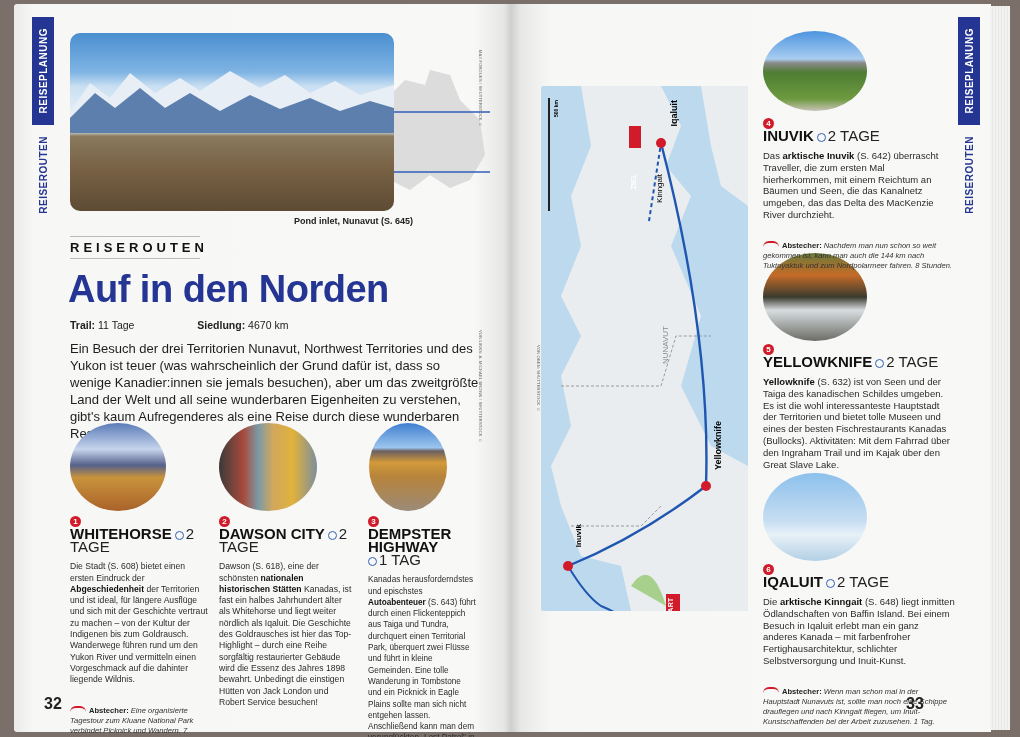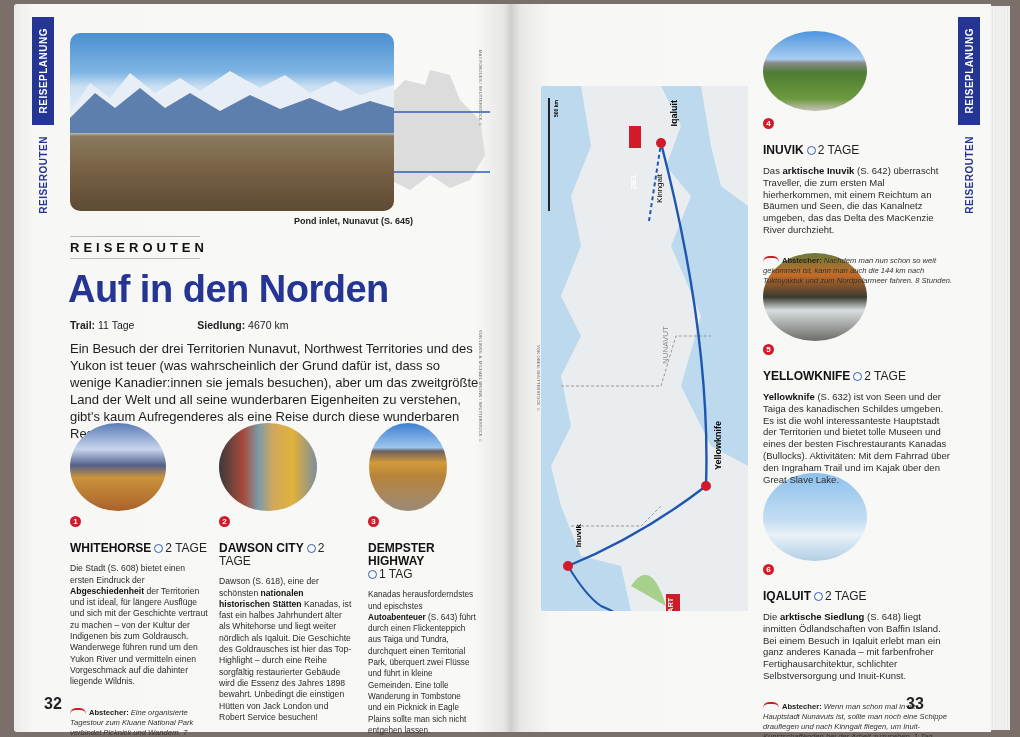--- a/index.html
+++ b/index.html
@@ -22,21 +22,21 @@
   .credit{position:absolute;font-size:4px;color:#666;writing-mode:vertical-rl;letter-spacing:.2px}
   .kicker{position:absolute;left:70px;top:236px;font-size:13px;font-weight:bold;letter-spacing:4px;color:#111;border-top:1px solid #bbb;border-bottom:1px solid #bbb;padding:3px 0;width:130px}
   .title{position:absolute;left:68px;top:268px;font-size:38px;font-weight:bold;color:#243593;letter-spacing:-.5px}
   .meta{position:absolute;left:70px;top:319px;font-size:10.5px;color:#222}
   .meta b{font-weight:bold}
   .meta span{margin-right:30px}
   .intro{position:absolute;left:70px;top:340px;width:410px;font-size:13px;line-height:17px;color:#1d1d1d}
   .circle{position:absolute;border-radius:50%;overflow:hidden}
   .stop{position:absolute;font-size:8.6px;line-height:11.3px;color:#2b2b2b}
   .stop .num{display:inline-block;width:11px;height:11px;border-radius:50%;background:#d11a2a;color:#fff;font-size:8px;font-weight:bold;text-align:center;line-height:11px}
-  .stop .head{margin-top:15px;font-size:12px;font-weight:bold;color:#111;line-height:13px}
+  .stop .head{margin-top:0;font-size:15px;font-weight:bold;color:#111;line-height:13px}
   .stop .head .days{font-weight:normal;color:#222}
   .stop .clock{display:inline-block;width:9px;height:9px;border:1.5px solid #2f5fb8;border-radius:50%;vertical-align:-1px;margin:0 2px 0 3px}
   .stop .body{margin-top:8px}
   .stop .body b{font-weight:bold;color:#111}
   .stop .detour{margin-top:20px;font-size:7.6px;line-height:10px;font-style:italic;color:#333}
   .stop .detour b{font-style:normal;font-weight:bold;color:#222}
   .detour-icon{display:inline-block;width:16px;height:6px;border-top:2px solid #d11a2a;border-radius:8px 8px 0 0;margin-right:3px;vertical-align:1px}
   .pageno{position:absolute;font-size:16px;font-weight:bold;color:#222}
   .map{position:absolute;left:541px;top:86px;width:207px;height:525px;background:#bcd9ee;overflow:hidden;border-radius:2px}
   .map svg{position:absolute;left:0;top:0}
@@ -156,18 +156,18 @@
 
   <div class="stop" style="left:763px;top:343px;width:192px;font-size:9.5px;line-height:11.8px">
     <span class="num">5</span>
     <div class="head"><span>YELLOWKNIFE</span><span class="clock"></span><span class="days">2 TAGE</span></div>
     <div class="body"><span></span><b>Yellowknife</b><span> (S. 632) ist von Seen und der Taiga des kanadischen Schildes umgeben. Es ist die wohl interessanteste Hauptstadt der Territorien und bietet tolle Museen und eines der besten Fischrestaurants Kanadas (Bullocks). Aktivitäten: Mit dem Fahrrad über den Ingraham Trail und im Kajak über den Great Slave Lake.</span></div>
   </div>
 
   <div class="stop" style="left:763px;top:563px;width:192px;font-size:9.5px;line-height:11.8px">
     <span class="num">6</span>
     <div class="head"><span>IQALUIT</span><span class="clock"></span><span class="days">2 TAGE</span></div>
-    <div class="body"><span>Die </span><b>arktische Siedlung</b><span> (S. 648) liegt inmitten Ödlandschaften von Baffin Island. Bei einem Besuch in Iqaluit erlebt man ein ganz anderes Kanada – mit farbenfroher Fertighausarchitektur, schlichter Selbstversorgung und Inuit-Kunst.</span></div>
+    <div class="body"><span>Die </span><b>arktische Kinngait</b><span> (S. 648) liegt inmitten Ödlandschaften von Baffin Island. Bei einem Besuch in Iqaluit erlebt man ein ganz anderes Kanada – mit farbenfroher Fertighausarchitektur, schlichter Selbstversorgung und Inuit-Kunst.</span></div>
     <div class="detour"><span class="detour-icon"></span><b>Abstecher:</b> <span>Wenn man schon mal in der Hauptstadt Nunavuts ist, sollte man noch eine Schippe drauflegen und nach Kinngait fliegen, um Inuit-Kunstschaffenden bei der Arbeit zuzusehen. 1 Tag.</span></div>
   </div>
 
   <div class="pageno" style="left:906px;top:695px">33</div>
 </div>
 
 </body></html>

